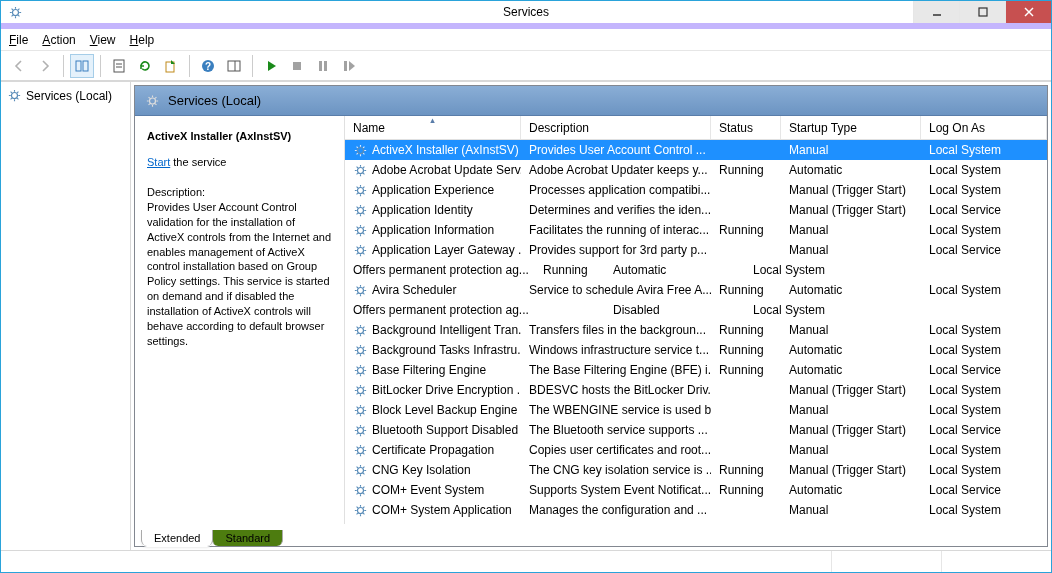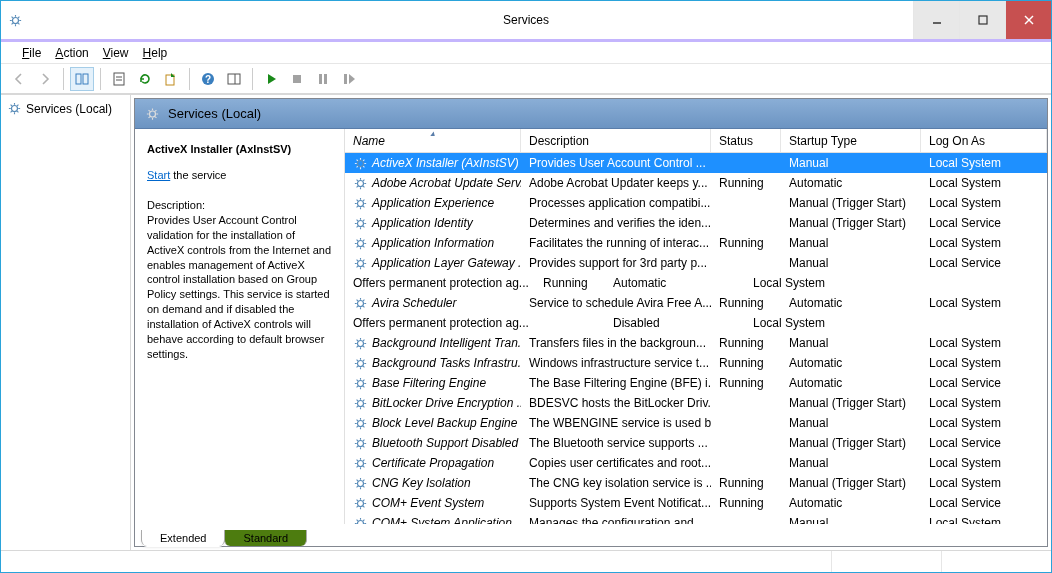--- a/index.html
+++ b/index.html
@@ -2,30 +2,30 @@
 <html><head>
 <meta charset="utf-8">
 <style>
   * { box-sizing: border-box; }
   html, body { margin: 0; padding: 0; font-family: "Segoe UI", sans-serif; font-size: 12px; color: #000; }
   .window {
     width: 1052px; height: 573px; background: #fff;
     border: 1px solid #2aa3da; display: flex; flex-direction: column;
   }
   .titlebar {
-    height: 41px; background: #fff; display: flex; align-items: center;
-    border-bottom: 3px solid #c4b5fd; position: relative;
+    height: 28px; background: #fff; display: flex; align-items: center;
+    border-bottom: 6px solid #c4b5fd; position: relative;
   }
   .titlebar .app-icon { width: 28px; display: flex; align-items: center; justify-content: center; }
   .title-text { position: absolute; left: 50%; transform: translateX(-50%); font-size: 12px; color: #000; }
   .win-controls { margin-left: auto; display: flex; height: 100%; }
   .win-btn { width: 46px; display: flex; align-items: center; justify-content: center; border-left: 1px solid #e6e6e6; background: #e8e8e8; }
   .win-btn.close { background: #c75050; color: #fff; }
   .win-btn svg { display: block; }
-  .menubar { height: 22px; display: flex; align-items: center; padding: 0 21px; gap: 14px; border-bottom: 1px solid #e6e6e6; }
+  .menubar { height: 22px; display: flex; align-items: center; padding: 0 8px; gap: 14px; border-bottom: 1px solid #e6e6e6; }
   .menubar span { cursor: default; }
   .menubar span u { text-decoration: underline; }
   .toolbar {
     height: 30px; display: flex; align-items: center; padding: 2px 6px;
     background: #fff; border-bottom: 1px solid #d8d8d8; gap: 2px;
   }
   .toolbar .sep { width: 1px; height: 22px; background: #ccc; margin: 0 4px; }
   .tbtn { width: 24px; height: 24px; display: flex; align-items: center; justify-content: center; border: 1px solid transparent; }
   .tbtn.disabled { opacity: .45; }
   .content { flex: 1; display: flex; min-height: 0; border-top: 1px solid #d8d8d8; }
@@ -48,35 +48,35 @@
   .detail-pane .svc-title { font-weight: 700; margin-bottom: 14px; }
   .detail-pane .action-line { margin-bottom: 18px; }
   .detail-pane .action-line a { color: #0066cc; text-decoration: underline; cursor: pointer; }
   .detail-pane .desc-label { margin-bottom: 2px; }
   .detail-pane .desc-text { line-height: 1.35; }
   .list-pane { flex: 1; display: flex; flex-direction: column; min-width: 0; }
   .list-header { display: flex; height: 24px; align-items: center; border-bottom: 1px solid #e0e0e0; }
   .col { padding: 0 8px; display: flex; align-items: center; height: 100%; position: relative; }
   .col.h { font-size: 12px; color: #000; border-right: 1px solid #e6e6e6; }
   .sort-arrow { position:absolute; top:-1px; left:50%; transform:translateX(-50%); color:#5a7da9; font-size:9px; }
-  .c-name { width: 176px; font-style: italic; }
+  .c-name { width: 176px; }
   .c-desc { width: 190px; }
   .c-status { width: 70px; }
   .c-startup { width: 140px; }
   .c-logon { flex: 1; min-width: 80px; }
   .list-body { flex: 1; overflow-y: scroll; }
   .row { display: flex; align-items: center; height: 20px; font-size: 12px; }
   .row .col { overflow: hidden; white-space: nowrap; text-overflow: ellipsis; }
   .row .c-name { display: flex; align-items: center; gap: 4px; }
   .row.selected { background: #1e90ff; color: #fff; }
   .row.selected .gear-icon path.g1 { stroke: #dbeaff; }
   .gear-icon { width: 15px; height: 15px; flex: 0 0 15px; }
   .tabs { height: 22px; display: flex; align-items: flex-end; background: #fff; padding-left: 6px; }
   .tab {
-    padding: 2px 18px; font-size: 11px; background: #fff;
+    padding: 2px 12px; font-size: 11px; background: #fff;
     border-width: 0 1px 0 1px;
     border-style: solid;
     border-color: #aaa;
     border-radius: 0 0 6px 6px;
     position: relative; top: 0px;
     margin-right: -1px;
   }
   .tab.active { background: #fff; font-weight: 400; box-shadow: 0 1px 0 #fff, 0 2px 2px rgba(0,0,0,.08); }
   .tab.inactive { background: #4d7c0f; }
   .statusbar { height: 22px; border-top: 1px solid #d8d8d8; display: flex; }

